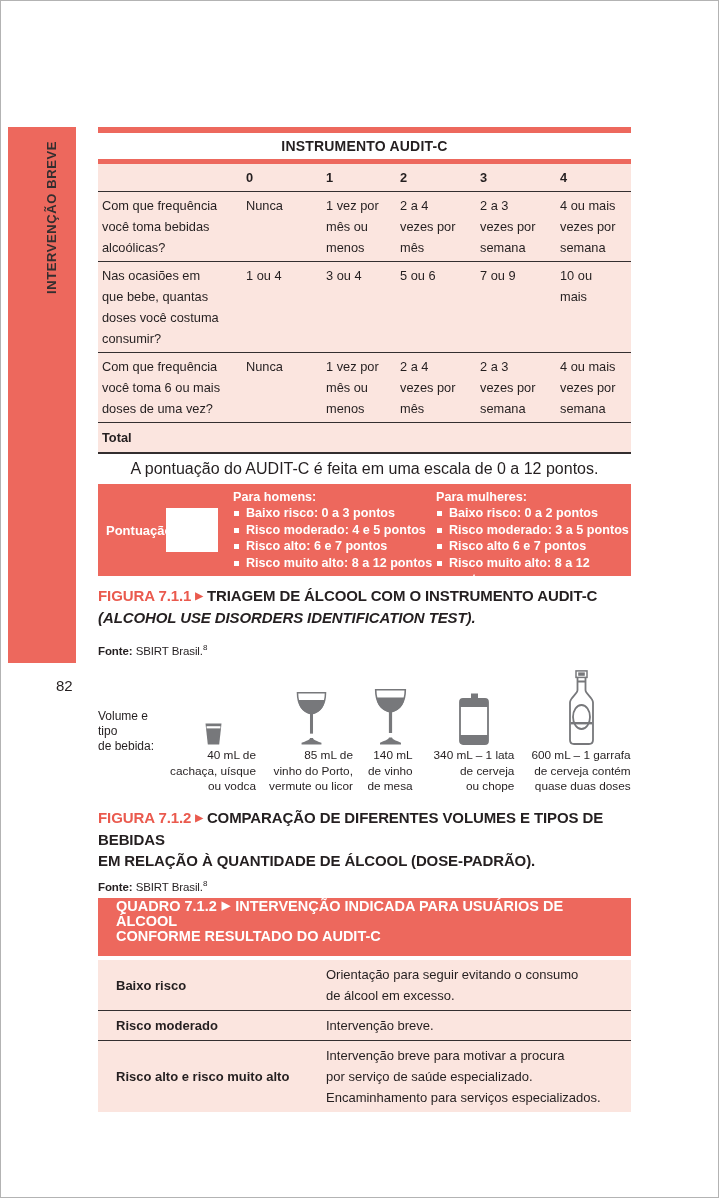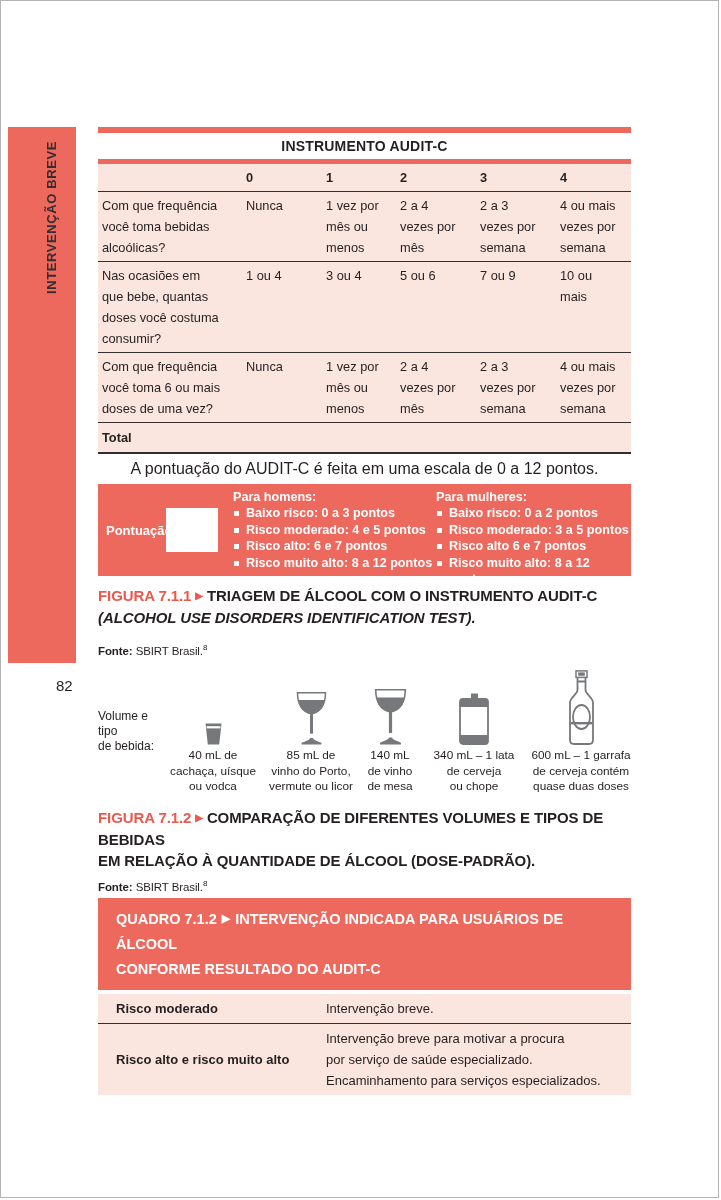--- a/index.html
+++ b/index.html
@@ -59,31 +59,31 @@
   .fig1 .fonte{margin-top:13px;}
   .fig2 .fonte{margin-top:5px;}
   .fonte .flab{font-weight:bold;}
   .fonte sup{font-size:8px;}
 
   
   .drinks{position:absolute;left:97px;top:666px;width:533px;height:140px;}
   .drinks-intro{position:absolute;left:0;top:42px;width:68px;font-size:12px;line-height:15px;white-space:pre-line;}
   .drink-item{position:absolute;top:0;display:flex;flex-direction:column;align-items:center;}
   .icon-slot{height:78px;display:flex;align-items:flex-end;justify-content:center;}
-  .drink-label{margin-top:3px;font-size:11.8px;line-height:15.5px;text-align:center;white-space:pre-line;}
+  .drink-label{margin-top:3px;font-size:11.8px;line-height:15.5px;text-align:right;white-space:pre-line;}
   .di-1{left:67px;width:96px;}
   .di-2{left:163px;width:100px;}
   .di-3{left:262px;width:60px;}
   .di-4{left:326px;width:100px;}
   .di-5{left:423px;width:120px;}
 
   
   .quadro{position:absolute;left:97px;top:897px;width:533px;}
-  .quadro-header{background:var(--salmon);color:#fff;font-weight:bold;font-size:14.5px;line-height:25px;
-    padding:8px 30px 8px 18px;min-height:58px;}
+  .quadro-header{background:var(--salmon);color:#fff;font-weight:bold;font-size:14.5px;line-height:15px;
+    padding:0 30px 8px 18px;min-height:58px;}
   .quadro-header .fig-arrow{color:#fff;font-size:11px;padding:0 5px;}
   .quadro-header .q-title{white-space:pre-line;}
   .quadro-body{margin-top:4px;}
   .qrow{display:grid;grid-template-columns:228px 1fr;background:var(--pink);align-items:center;
     font-size:13px;line-height:21px;padding:4px 0;}
   .qrow + .qrow{border-top:1.2px solid var(--line);}
   .qleft{font-weight:bold;padding-left:18px;}
   .qright{white-space:pre-line;padding-right:6px;}
 </style>
 </head>
@@ -306,20 +306,25 @@
     <div class="fonte"><span class="flab">Fonte:</span><span> SBIRT Brasil.</span><sup>8</sup></div>
   </div>
 
   <div class="quadro">
     <div class="quadro-header">
       <span>QUADRO 7.1.2</span><span class="fig-arrow">▶</span><span class="q-title">INTERVENÇÃO INDICADA PARA USUÁRIOS DE ÁLCOOL
 CONFORME RESULTADO DO AUDIT-C</span>
     </div>
     <div class="quadro-body">
       <div class="qrow">
+        <div class="qleft">Baixo risco</div>
+        <div class="qright">Orientação para seguir evitando o consumo
+de álcool em excesso.</div>
+      </div>
+      <div class="qrow">
         <div class="qleft">Risco moderado</div>
         <div class="qright">Intervenção breve.</div>
       </div>
       <div class="qrow">
         <div class="qleft">Risco alto e risco muito alto</div>
         <div class="qright">Intervenção breve para motivar a procura
 por serviço de saúde especializado.
 Encaminhamento para serviços especializados.</div>
       </div>
     </div>

